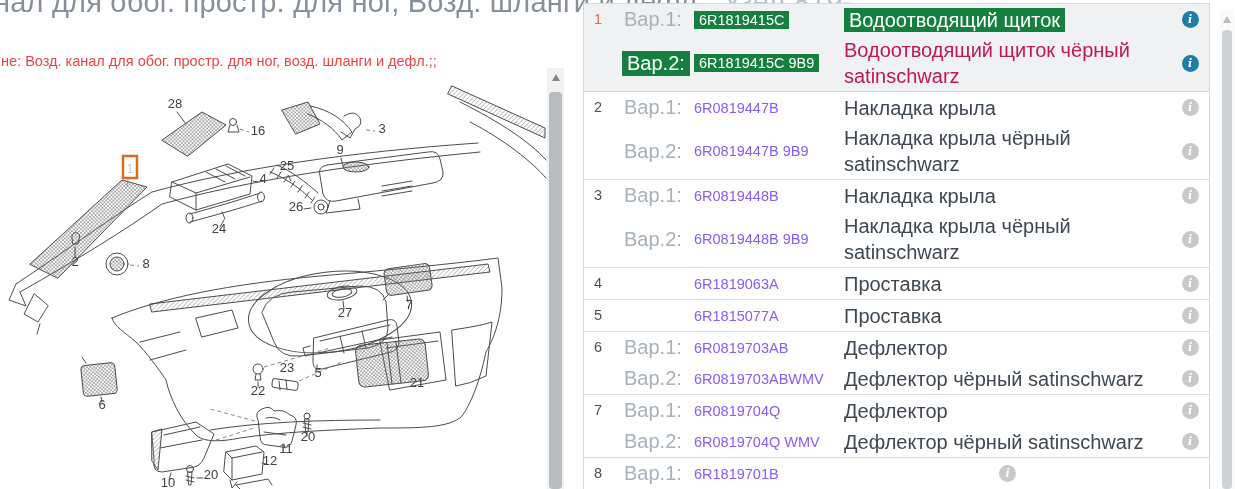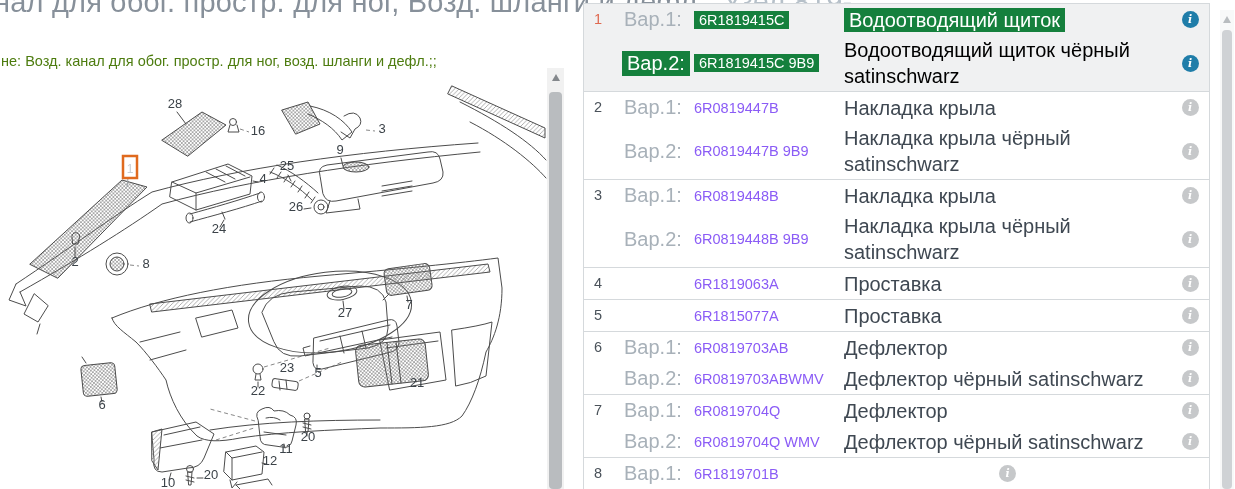--- a/index.html
+++ b/index.html
@@ -2,21 +2,21 @@
 <html><head>
 <meta charset="utf-8">
 <style>
   *{margin:0;padding:0;box-sizing:border-box}
   html,body{width:1235px;height:489px;overflow:hidden;background:#fff;
     font-family:"Liberation Sans",sans-serif;position:relative}
   
   .page-title{position:absolute;top:-14px;left:-6px;font-size:29px;color:#87909a;
     white-space:nowrap;z-index:1;letter-spacing:.2px}
   .page-title .suffix{color:#b6c0c9;margin-left:9px}
-  .page-subtitle{position:absolute;top:53px;left:1px;font-size:14.5px;color:#4d7c0f;z-index:1}
+  .page-subtitle{position:absolute;top:53px;left:1px;font-size:14.5px;color:#ef4444;z-index:1}
   
   .diagram{position:absolute;left:0;top:80px;width:548px;height:409px;z-index:2;background:#fff}
   
   .vscroll{position:absolute;z-index:5}
   .vscroll .arrow-up{width:0;height:0;margin:6px auto 4px;
     border-left:4.5px solid transparent;border-right:4.5px solid transparent;
     border-bottom:7px solid #84888c}
   .vscroll .thumb{position:absolute;border-radius:4px}
   #diagram-scroll{left:547px;top:68px;width:17px;height:421px;background:#f1f1f1}
   #diagram-scroll .thumb{left:2px;top:24px;width:13px;height:397px;background:#b9bcbf}
@@ -31,21 +31,21 @@
   .col-num{width:38px;padding:7px 0 0 10px;font-size:14.5px;color:#4a525a}
   .row-group.selected .col-num{color:#df6950}
   .lines{flex:1}
   .line{display:grid;grid-template-columns:72px 150px 1fr 38px;align-items:center;
     min-height:31px;padding:2px 0}
   .col-var{font-size:20px;color:#a8b1b9;justify-self:start;padding-left:2px}
   .col-part{justify-self:start}
   .col-part a{font-size:14.5px;color:#8b5cf6;text-decoration:none;cursor:pointer}
   .col-desc{font-size:20px;color:#3f4852;padding-right:10px;line-height:1.3}
   .sel{background:#15803d;color:#fff !important;padding:1px 5px}
-  .orange{color:#000000}
+  .orange{color:#be185d}
   .col-info{display:flex;justify-content:center}
   .info{width:17px;height:17px;border-radius:50%;background:#c6c8ca;color:#fff;
     display:flex;align-items:center;justify-content:center;
     font:italic bold 11px "DejaVu Serif",serif;cursor:pointer}
   .info.dark{background:#1f7da9}
   
   #diagram-svg text{font-size:13px;fill:#3b4248;text-anchor:middle;
     font-family:"Liberation Sans",sans-serif}
   #diagram-svg .faint1{fill:#c9ced3;font-size:12px}
 </style>

